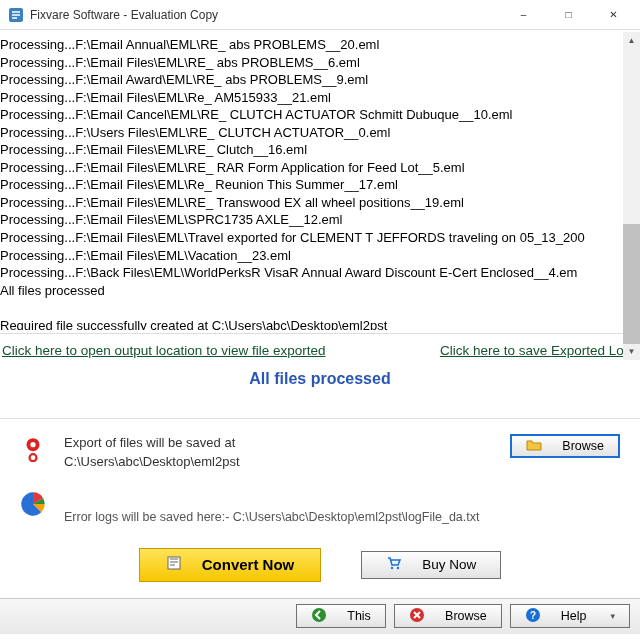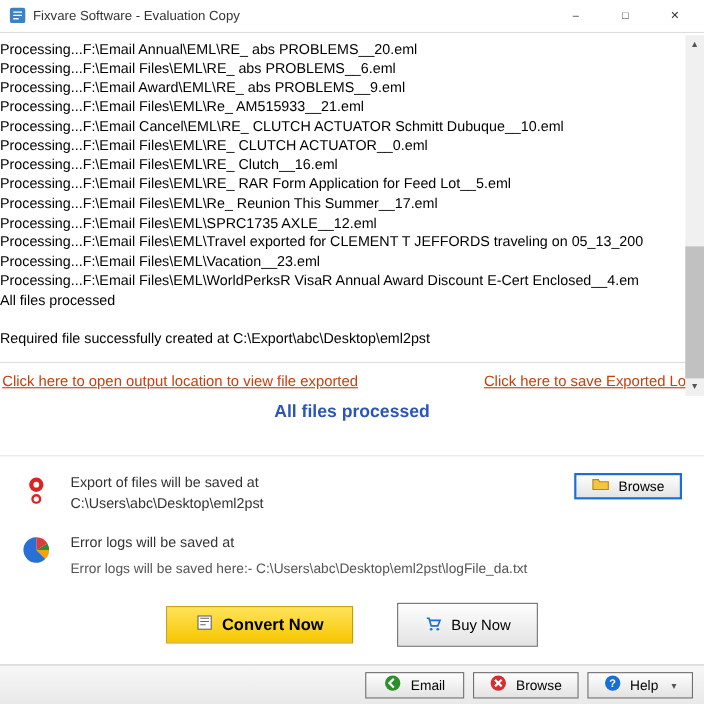--- a/index.html
+++ b/index.html
@@ -76,21 +76,21 @@
     background: #ddd;
     margin: 3px 0;
   }
   .links-row {
     display: flex;
     justify-content: space-between;
     padding: 6px 2px;
     font-size: 13.5px;
   }
   .link {
-    color: #c2410c;
+    color: #14532d;
     text-decoration: underline;
     cursor: pointer;
   }
   .status-row {
     text-align: center;
     color: #2a56b8;
     font-weight: 600;
     font-size: 16px;
     padding: 6px 0 30px;
   }
@@ -118,21 +118,21 @@
     line-height: 1.45;
   }
   .panel .btn-col {
     display: flex;
     align-items: center;
   }
   .btn {
     display: inline-flex;
     align-items: center;
     justify-content: center;
-    gap: 8px;
+    gap: 20px;
     height: 24px;
     padding: 0 14px;
     background: linear-gradient(#fefefe, #e3e3e3);
     border: 1px solid #707070;
     font-size: 12.5px;
     cursor: pointer;
     min-width: 88px;
   }
   .btn.highlight {
     border: 2px solid #1a6fd6;
@@ -148,21 +148,21 @@
     background: linear-gradient(#ffe45a, #f6c600);
     border: 1px solid #c89b00;
     height: 30px;
     font-weight: 700;
     font-size: 15px;
     padding: 16px 26px;
     color: #000;
     justify-content: space-between;
   }
   .btn-buy {
-    height: 40px;
+    height: 28px;
     padding: 0 24px;
     font-size: 13.5px;
   }
   .footer {
     background: linear-gradient(#f7f7f7, #e9e9e9);
     border-top: 1px solid #c9c9c9;
     height: 36px;
     display: flex;
     justify-content: flex-end;
     align-items: center;
@@ -198,31 +198,32 @@
       <div class="win-btn close-btn">✕</div>
     </div>
   </div>
 
   <div class="log-area" id="log-area">
       <div class="log-line">Processing...F:\Email Annual\EML\RE_ abs PROBLEMS__20.eml</div>
       <div class="log-line">Processing...F:\Email Files\EML\RE_ abs PROBLEMS__6.eml</div>
       <div class="log-line">Processing...F:\Email Award\EML\RE_ abs PROBLEMS__9.eml</div>
       <div class="log-line">Processing...F:\Email Files\EML\Re_ AM515933__21.eml</div>
       <div class="log-line">Processing...F:\Email Cancel\EML\RE_ CLUTCH ACTUATOR Schmitt Dubuque__10.eml</div>
-      <div class="log-line">Processing...F:\Email Files\EML\RE_ CLUTCH ACTUATOR__0.eml</div>
+      <div class="log-line">Processing...F:\Users Files\EML\RE_ CLUTCH ACTUATOR__0.eml</div>
       <div class="log-line">Processing...F:\Email Files\EML\RE_ Clutch__16.eml</div>
       <div class="log-line">Processing...F:\Email Files\EML\RE_ RAR Form Application for Feed Lot__5.eml</div>
       <div class="log-line">Processing...F:\Email Files\EML\Re_ Reunion This Summer__17.eml</div>
+      <div class="log-line">Processing...F:\Email Files\EML\RE_ Transwood EX all wheel positions__19.eml</div>
       <div class="log-line">Processing...F:\Email Files\EML\SPRC1735 AXLE__12.eml</div>
       <div class="log-line">Processing...F:\Email Files\EML\Travel exported for CLEMENT T JEFFORDS traveling on 05_13_200</div>
       <div class="log-line">Processing...F:\Email Files\EML\Vacation__23.eml</div>
-      <div class="log-line">Processing...F:\Email Files\EML\WorldPerksR VisaR Annual Award Discount E-Cert Enclosed__4.em</div>
+      <div class="log-line">Processing...F:\Back Files\EML\WorldPerksR VisaR Annual Award Discount E-Cert Enclosed__4.em</div>
       <div class="log-line">All files processed</div>
       <div class="log-line">&nbsp;</div>
-      <div class="log-line">Required file successfully created at C:\Export\abc\Desktop\eml2pst</div>
+      <div class="log-line">Required file successfully created at C:\Users\abc\Desktop\eml2pst</div>
     </div>
   <div class="scrollbar-vert">
     <div class="scroll-arrow">▲</div>
     <div class="scroll-track">
         <div class="scroll-thumb"></div>
       </div>
     <div class="scroll-arrow">▼</div>
   </div>
 
   <div class="sep"></div>
@@ -262,22 +263,21 @@
     <div class="icon-col pie-icon">
       <svg viewBox="0 0 24 24">
           <circle cx="12" cy="12" r="10" fill="#eee"></circle>
           <path d="M12 12V2a10 10 0 0 1 8.66 5z" fill="#e03a3a"></path>
           <path d="M12 12l8.66-5A10 10 0 0 1 22 12z" fill="#2a8f3c"></path>
           <path d="M12 12h10a10 10 0 0 1-3 7.1z" fill="#f4a300"></path>
           <path d="M12 12l7 7.1A10 10 0 1 1 12 2z" fill="#2a6fd6"></path>
         </svg>
     </div>
     <div class="text-col">
-      <div>Error logs will be saved at</div>
-      <div class="small-muted" style="margin-top:6px">Error logs will be saved here:- C:\Users\abc\Desktop\eml2pst\logFile_da.txt</div>
+      <div class="small-muted" style="margin-top:20px">Error logs will be saved here:- C:\Users\abc\Desktop\eml2pst\logFile_da.txt</div>
     </div>
   </div>
 
   <div class="convert-row">
     <div class="btn btn-convert">
       <span><svg class="icon-svg" viewBox="0 0 16 16">
             <rect x="2" y="2" width="12" height="12" fill="#fff" stroke="#666"></rect>
             <path d="M4 4h8M4 7h8M4 10h5" stroke="#666"></path>
           </svg></span>
       <span>Convert Now</span>
@@ -291,21 +291,21 @@
       <span>Buy Now</span>
     </div>
   </div>
 
   <div class="footer">
     <div class="btn">
       <span><svg class="icon-svg" viewBox="0 0 16 16">
             <circle cx="8" cy="8" r="7" fill="#2d8f2d"></circle>
             <path d="M9 4l-4 4 4 4" fill="none" stroke="#fff" stroke-width="2"></path>
           </svg></span>
-      <span>Email</span>
+      <span>This</span>
     </div>
     <div class="btn">
       <span><svg class="icon-svg" viewBox="0 0 16 16">
             <circle cx="8" cy="8" r="7" fill="#d62e2e"></circle>
             <path d="M5 5l6 6M11 5l-6 6" stroke="#fff" stroke-width="2"></path>
           </svg></span>
       <span>Browse</span>
     </div>
     <div class="btn">
       <span><svg class="icon-svg" viewBox="0 0 16 16">

